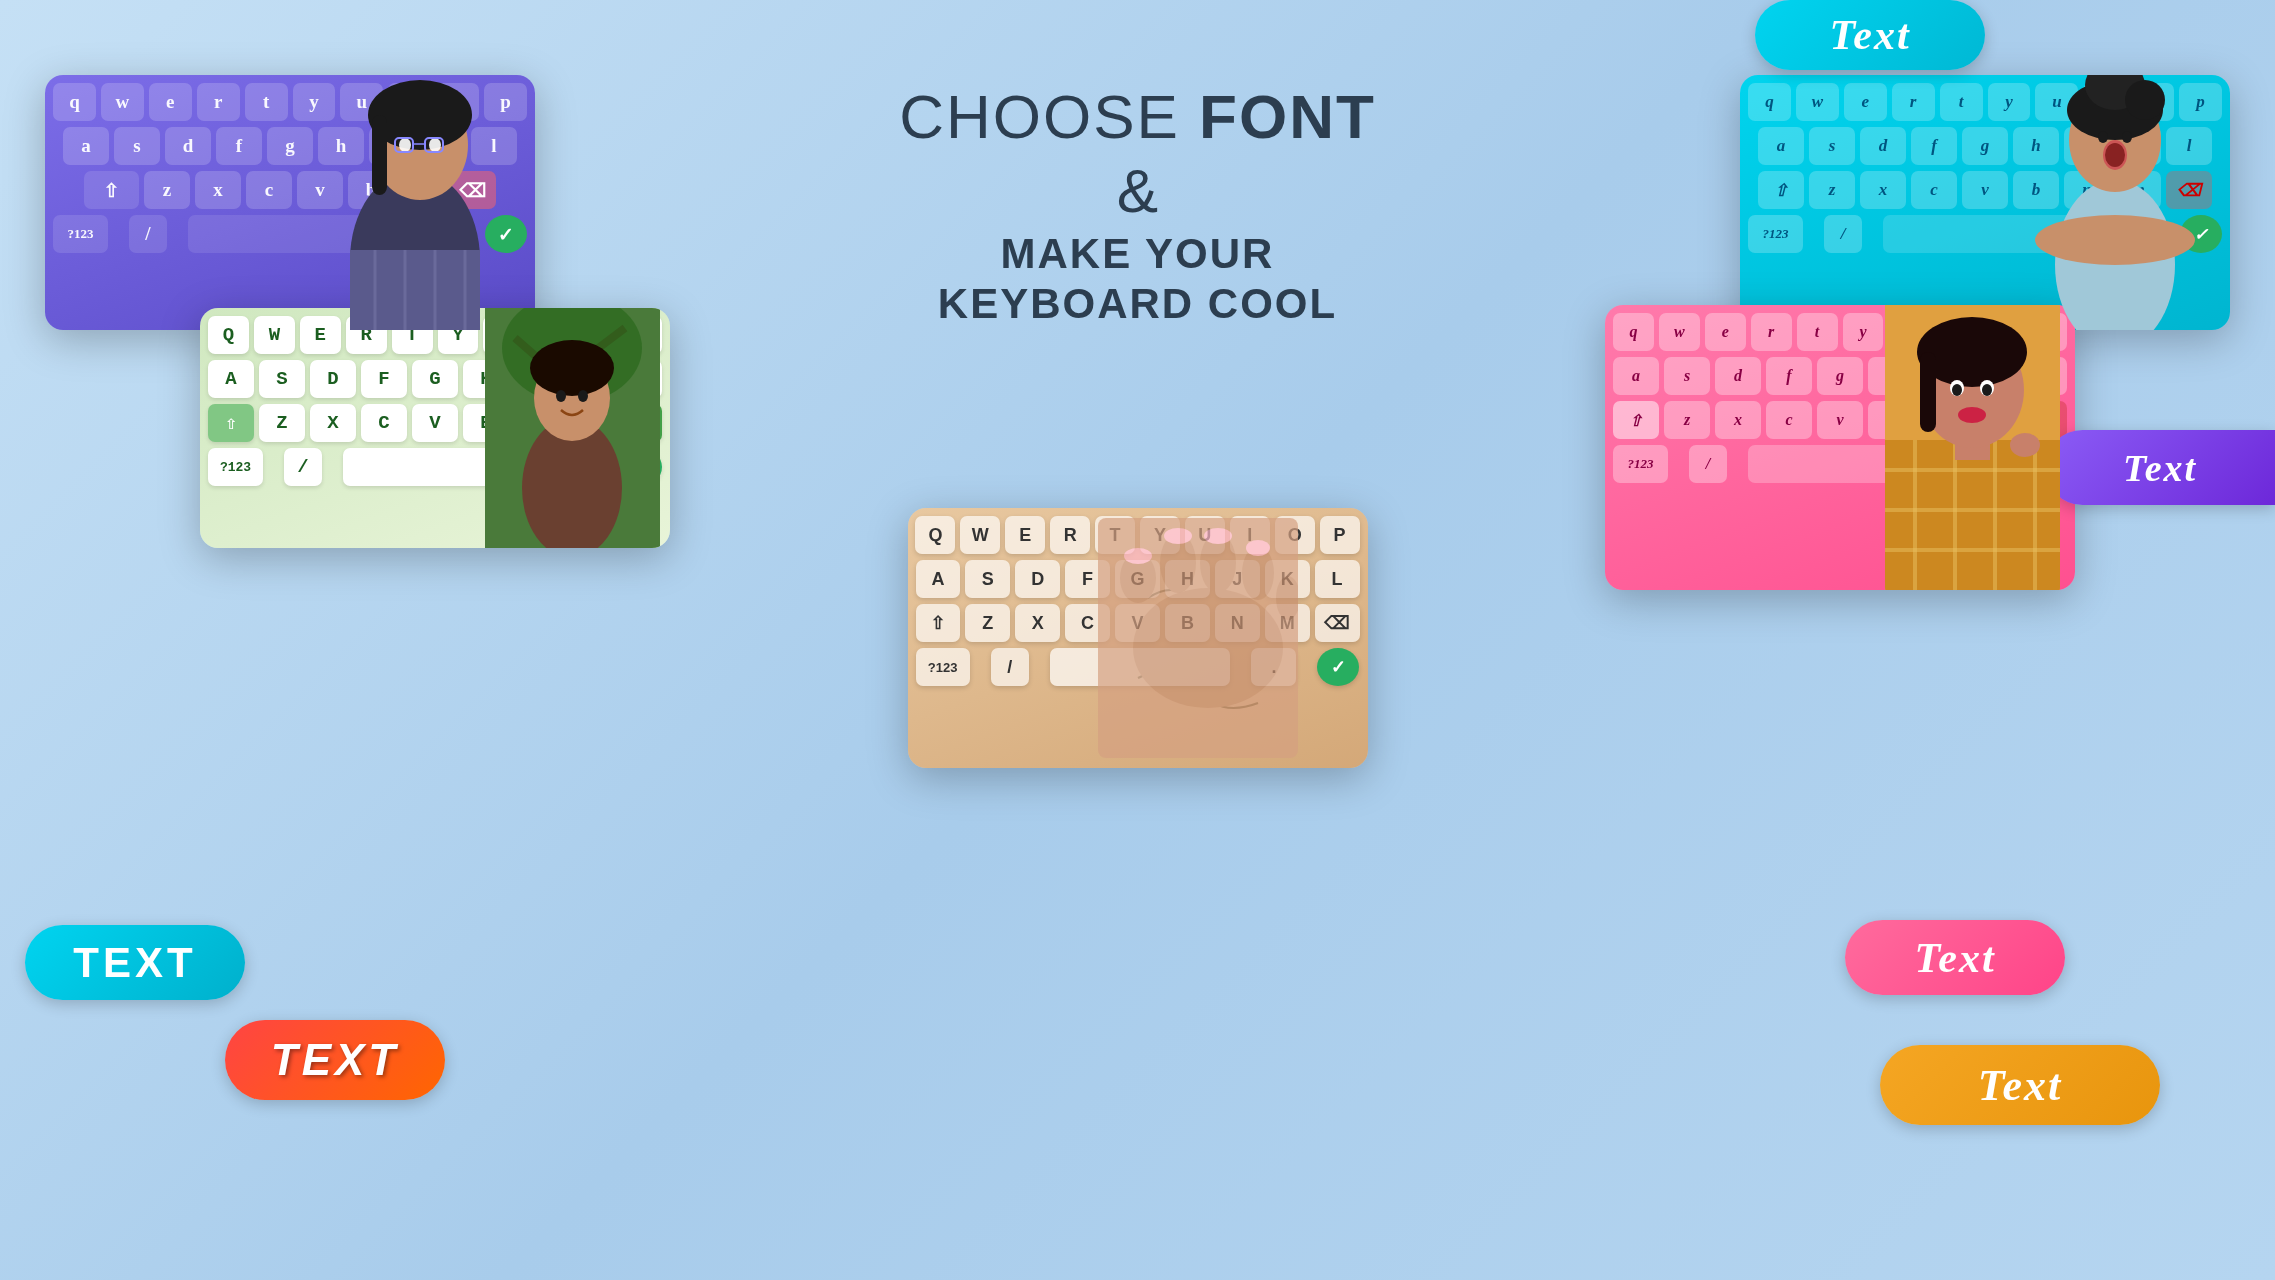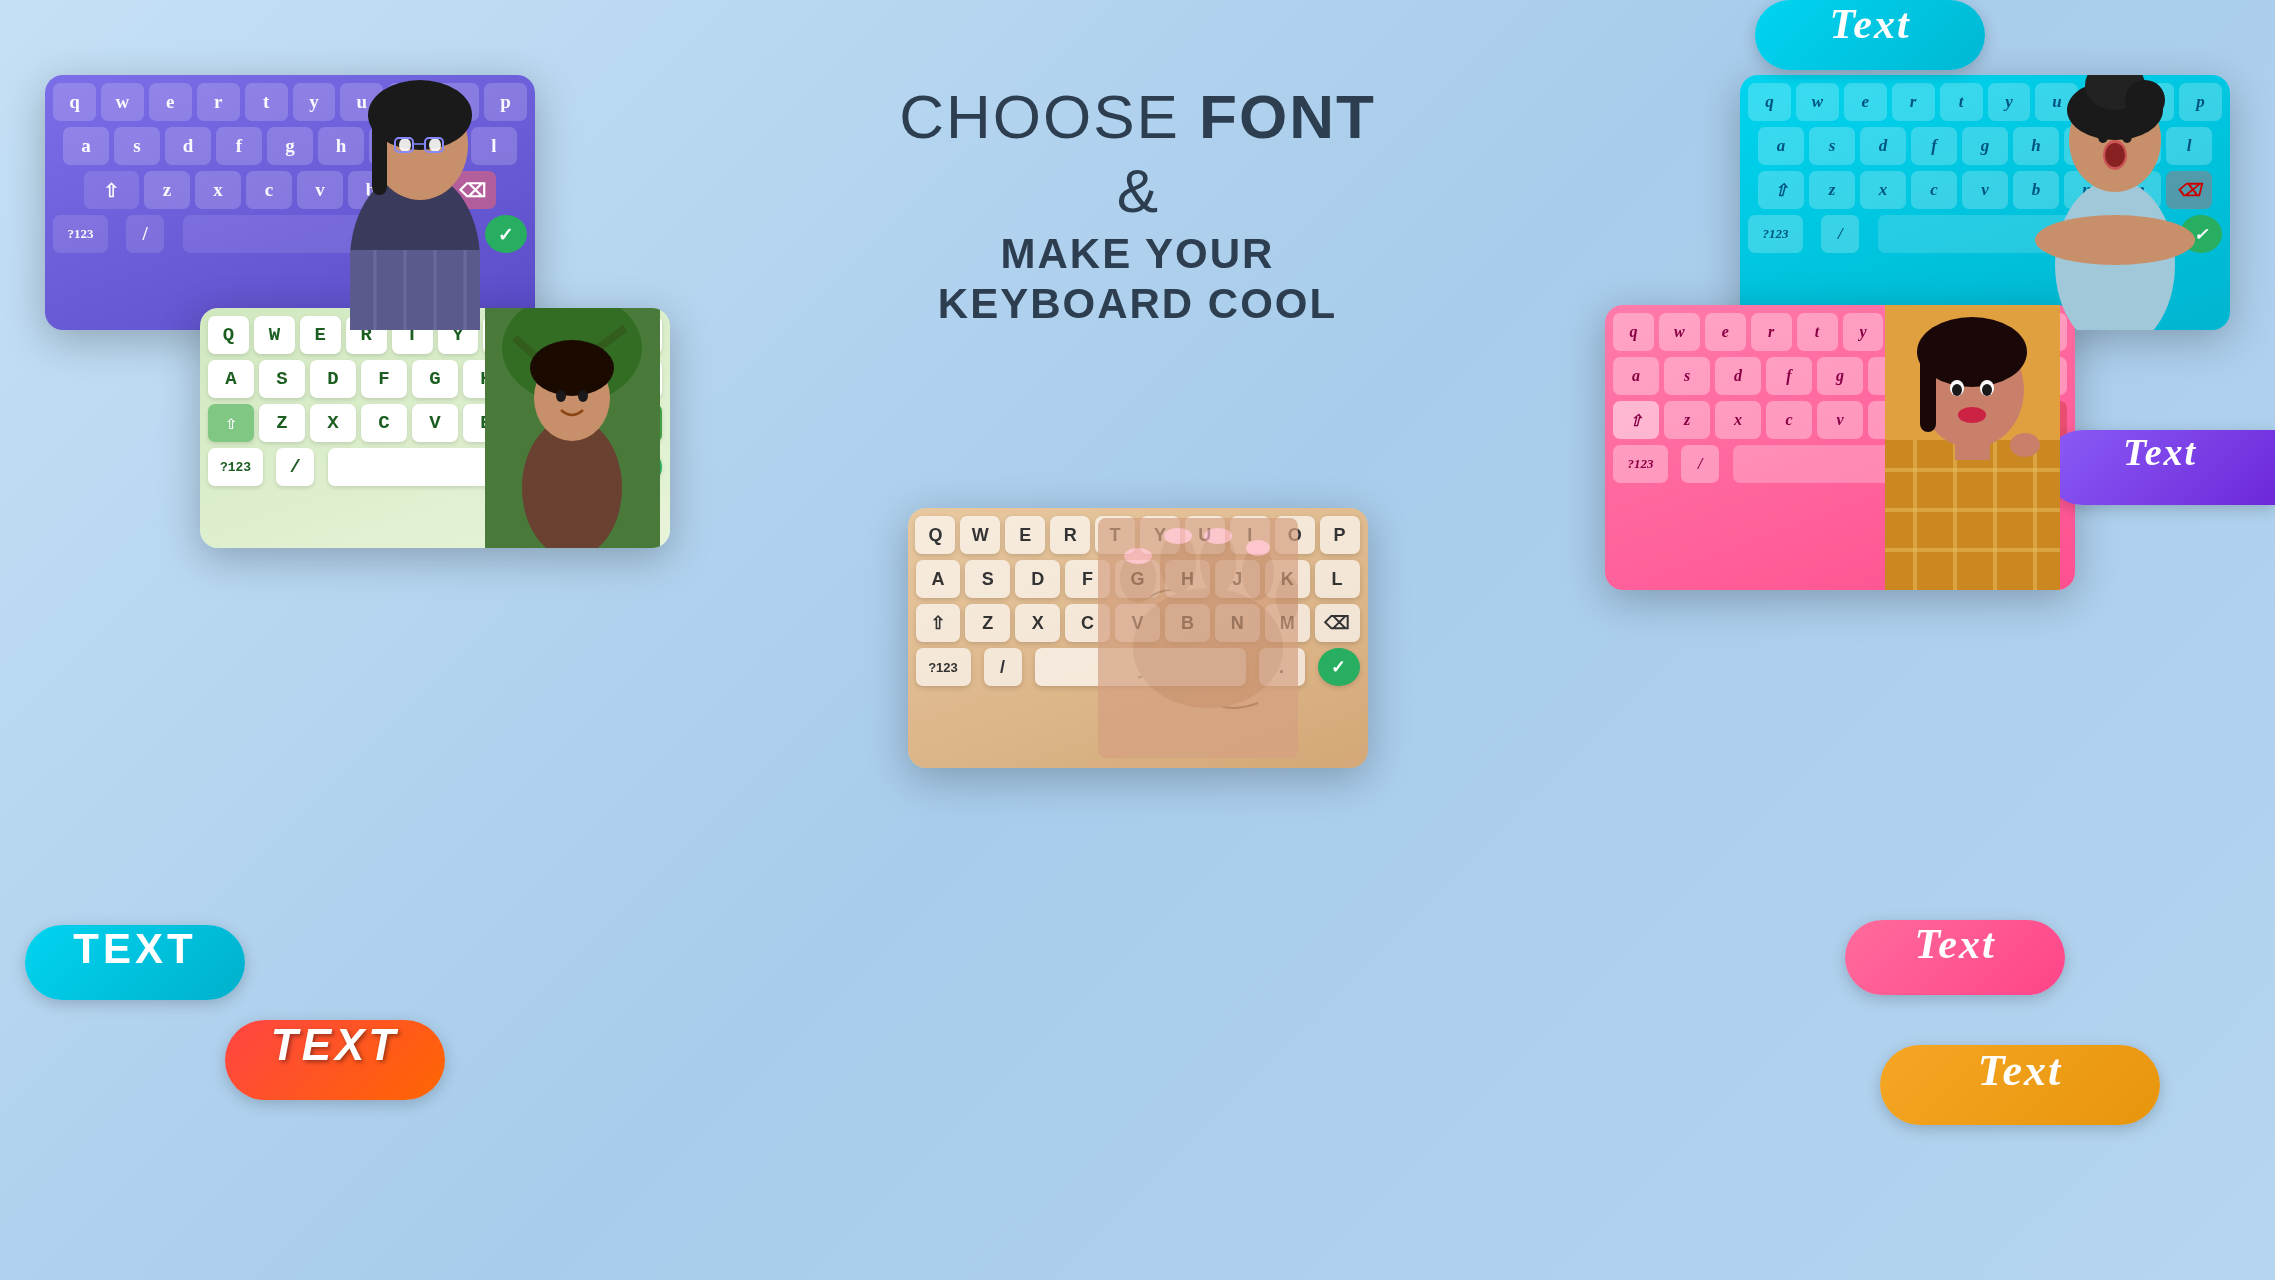--- a/index.html
+++ b/index.html
@@ -58,20 +58,21 @@
       font-weight: 700;
       letter-spacing: 2px;
       display: block;
     }
 
     
     .text-btn {
       position: absolute;
       border-radius: 50px;
       display: flex;
+      align-items: center;
       justify-content: center;
       box-shadow: 0 4px 15px rgba(0,0,0,0.2);
       cursor: pointer;
     }
 
     .text-btn span {
       font-size: 36px;
       font-weight: 800;
       letter-spacing: 2px;
     }
@@ -287,22 +288,22 @@
       background: rgba(255,255,255,0.65);
       color: #333;
       font-size: 18px;
       font-weight: 800;
       box-shadow: 0 2px 5px rgba(0,0,0,0.15);
     }
 
     
     .kv-bottom-bar {
       display: flex;
-      gap: 13px;
-      justify-content: space-between;
+      gap: 21px;
+      justify-content: center;
     }
 
     .kv-space {
       flex: 4 !important;
       max-width: 220px !important;
     }
 
     .kv-sym {
       flex: 1.2 !important;
       max-width: 55px !important;

